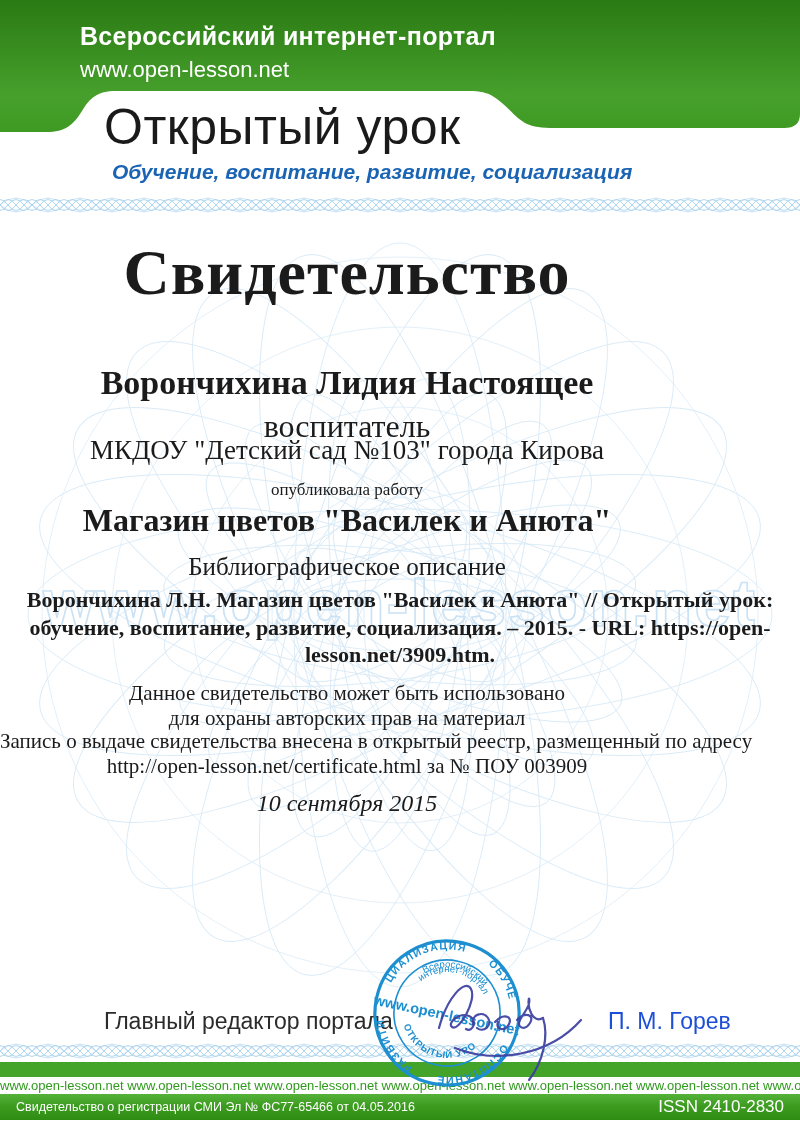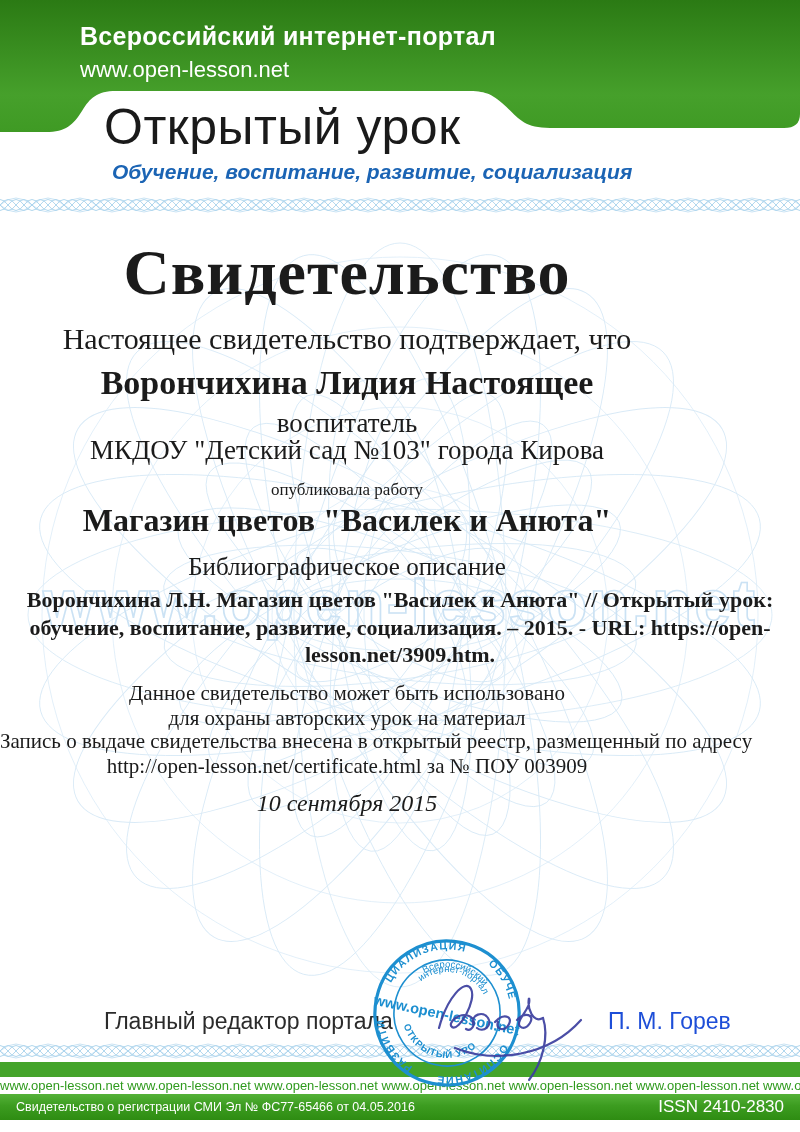--- a/index.html
+++ b/index.html
@@ -12,21 +12,21 @@
   
   .portal-title{left:80px;top:22px;font-size:25px;font-weight:bold;color:#fff;letter-spacing:.3px;}
   .portal-url{left:80px;top:57px;font-size:22px;color:#fff;}
   .banner-title{left:104px;top:98px;font-size:50px;color:#1a1a1a;letter-spacing:.5px;}
   .banner-subtitle{left:112px;top:160px;font-size:21px;font-style:italic;font-weight:bold;color:#1b64b4;}
 
   
   .c-title{top:236px;font-size:64px;font-weight:bold;letter-spacing:1px;}
   .c-intro{top:322px;font-size:30px;}
   .c-name{top:364px;font-size:34px;font-weight:bold;}
-  .c-role{top:408px;font-size:27px;}
+  .c-role{top:408px;font-size:32px;}
   .c-org{top:435px;font-size:27px;}
   .c-action{top:480px;font-size:17px;}
   .c-work{top:502px;font-size:32px;font-weight:bold;}
   .c-bibliolabel{top:553px;font-size:25px;}
   .c-citation{top:586px;left:25px;width:750px;font-size:22px;font-weight:bold;
               line-height:1.25;text-align:center;white-space:normal;position:absolute;}
   .c-usage{font-size:21px;}
   .u1{top:681px}.u2{top:706px}.u3{top:729px}.u4{top:754px}
   .c-date{top:790px;font-size:24px;font-style:italic;}
 
@@ -126,30 +126,29 @@
           <path d="M-8,13 Q0,24 8,13 T24,13 T40,13 T56,13 T72,13"></path>
           <path d="M0,13 Q16,-1 32,13 T64,13" opacity="0.7"></path>
           <path d="M0,13 Q16,27 32,13 T64,13" opacity="0.7"></path>
         </g>
       </pattern>
     </defs>
     <rect width="800" height="26" fill="url(#gpat)"></rect>
   </svg>
 
   <div class="ctr serif z2 c-title">Свидетельство</div>
-  <div class="ctr serif z2 c-intro">Настоящее свидетельство подтверждает, что</div>
   <div class="ctr serif z2 c-name">Ворончихина Лидия Настоящее</div>
   <div class="ctr serif z2 c-role">воспитатель</div>
   <div class="ctr serif z2 c-org">МКДОУ "Детский сад №103" города Кирова</div>
   <div class="ctr serif z2 c-action">опубликовала работу</div>
   <div class="ctr serif z2 c-work">Магазин цветов "Василек и Анюта"</div>
   <div class="ctr serif z2 c-bibliolabel">Библиографическое описание</div>
   <div class="serif z2 c-citation">Ворончихина Л.Н. Магазин цветов "Василек и Анюта" // Открытый урок: обучение, воспитание, развитие, социализация. – 2015. - URL: https://open-lesson.net/3909.htm.</div>
   <div class="ctr serif z2 c-usage u1">Данное свидетельство может быть использовано</div>
-  <div class="ctr serif z2 c-usage u2">для охраны авторских урок на материал</div>
+  <div class="ctr serif z2 c-usage u2">для охраны авторских прав на материал</div>
   <div class="ctr serif z2 c-usage u3">Запись о выдаче свидетельства внесена в открытый реестр, размещенный по адресу</div>
   <div class="ctr serif z2 c-usage u4">http://open-lesson.net/certificate.html за № ПОУ 003909</div>
   <div class="ctr serif z2 c-date">10 сентября 2015</div>
 
   <div class="abs z2 editor-label">Главный редактор портала</div>
   <div class="abs z2 editor-name">П. М. Горев</div>
 
   <svg class="abs" style="left:0;top:1038px" width="800" height="26" viewBox="0 0 800 26">
     <rect width="800" height="26" fill="url(#gpat)"></rect>
   </svg>

